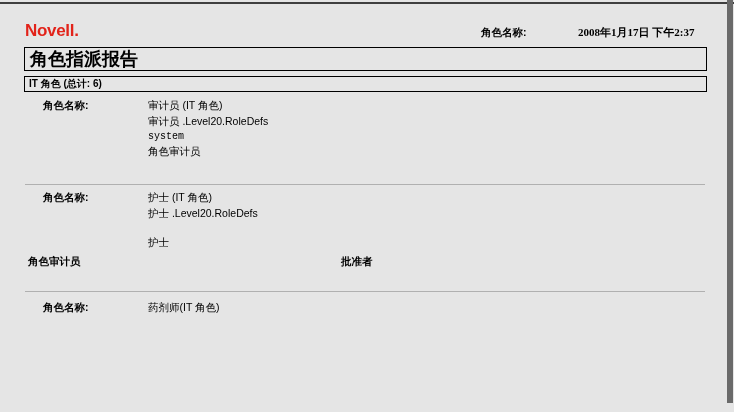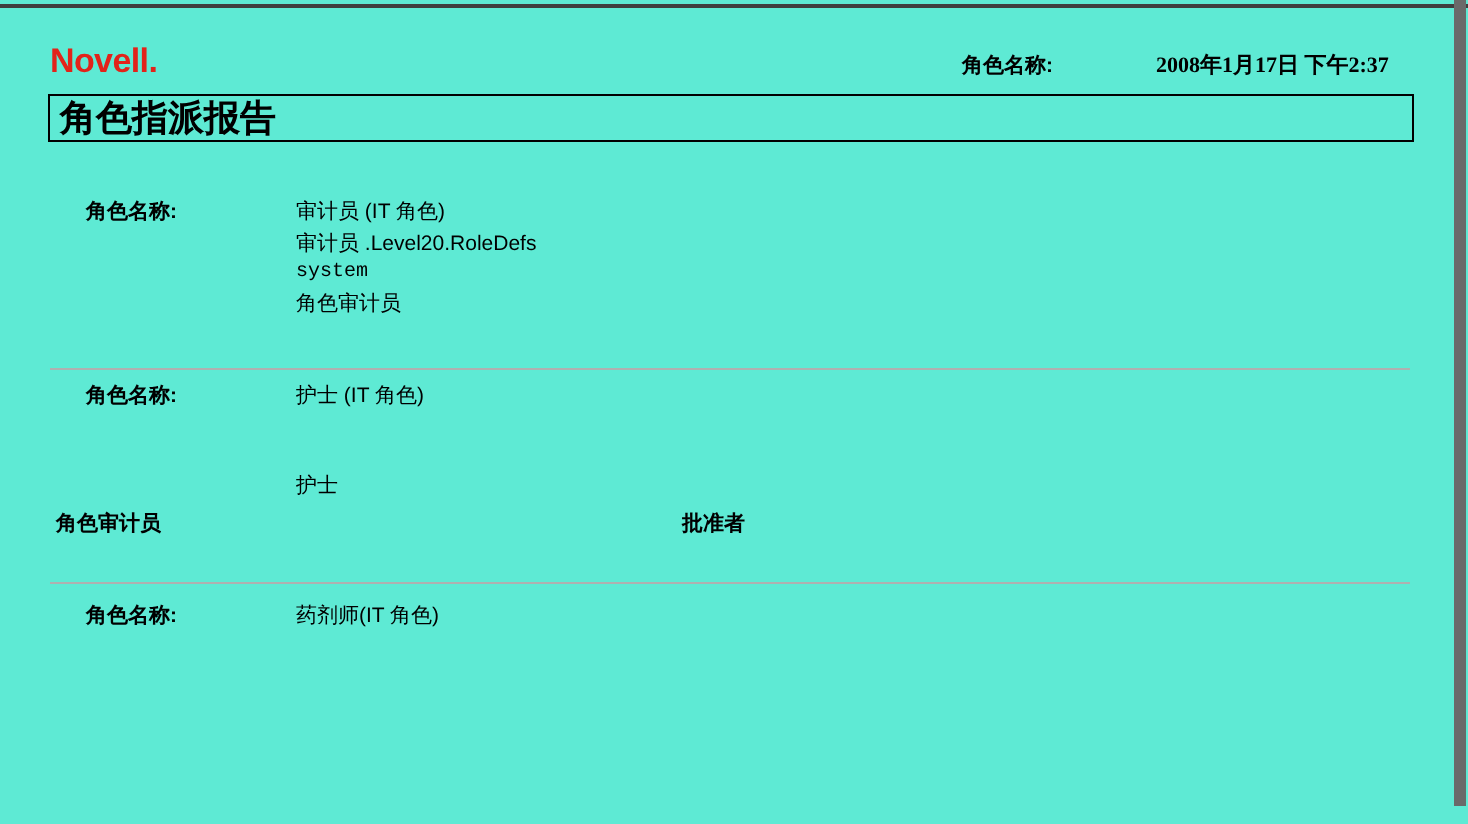--- a/index.html
+++ b/index.html
@@ -1,17 +1,17 @@
 <!DOCTYPE html>
 <html><head>
 <meta charset="utf-8">
 <style>
   html,body{margin:0;padding:0;background:#fff;}
   #page{
-    position:relative;width:734px;height:412px;background:#5eead4;
+    position:relative;width:734px;height:412px;background:#e5e5e5;
     font-family:"Liberation Sans",sans-serif;color:#000;overflow:hidden;
   }
   .abs{position:absolute;}
   #top-border{top:2px;left:0;width:734px;height:2px;background:#3f3f3f;}
   #right-edge{left:727px;top:0;width:6px;height:403px;background:#6a6a6a;}
   #logo{left:25px;top:21px;font-size:17px;font-weight:bold;color:#e2231a;letter-spacing:-0.3px;}
   #date-label{left:481px;top:26px;font-size:10.5px;font-weight:bold;}
   #date-value{left:578px;top:25px;font-size:11px;font-weight:bold;font-family:"Liberation Serif",serif;}
   #title-box{left:24px;top:47px;width:683px;height:24px;border:1.5px solid #000;box-sizing:border-box;
     font-size:18px;font-weight:bold;line-height:22px;padding-left:5px;}
@@ -32,31 +32,35 @@
   <div id="top-border" class="abs"></div>
   <div id="right-edge" class="abs"></div>
 
   <div id="logo" class="abs">Novell.</div>
   <div id="date-label" class="abs">角色名称:</div>
   <div id="date-value" class="abs">2008年1月17日 下午2:37</div>
 
   <div id="title-box" class="abs">
     <span>角色指派报告</span>
   </div>
+  <div id="category-box" class="abs">
+    <span>IT 角色 (总计: 6)</span>
+  </div>
 
   <div class="abs role-label" style="top:99px">角色名称:</div>
   <div class="abs val" style="top:99px">审计员  (IT 角色)</div>
   <div class="abs val" style="top:115px">审计员 .Level20.RoleDefs</div>
   <div class="abs val mono" style="top:131px">system</div>
   <div class="abs val" style="top:145px">角色审计员</div>
 
   <div class="abs divider" style="top:184px"></div>
 
   <div class="abs role-label" style="top:191px">角色名称:</div>
   <div class="abs val" style="top:191px">护士  (IT 角色)</div>
+  <div class="abs val" style="top:207px">护士  .Level20.RoleDefs</div>
   <div class="abs val" style="top:236px">护士</div>
 
   <div class="abs hdr" style="left:28px;top:255px">角色审计员</div>
   <div class="abs hdr" style="left:341px;top:255px">批准者</div>
 
   <div class="abs divider" style="top:291px"></div>
 
   <div class="abs role-label" style="top:301px">角色名称:</div>
   <div class="abs val" style="top:301px">药剂师(IT 角色)</div>
 

